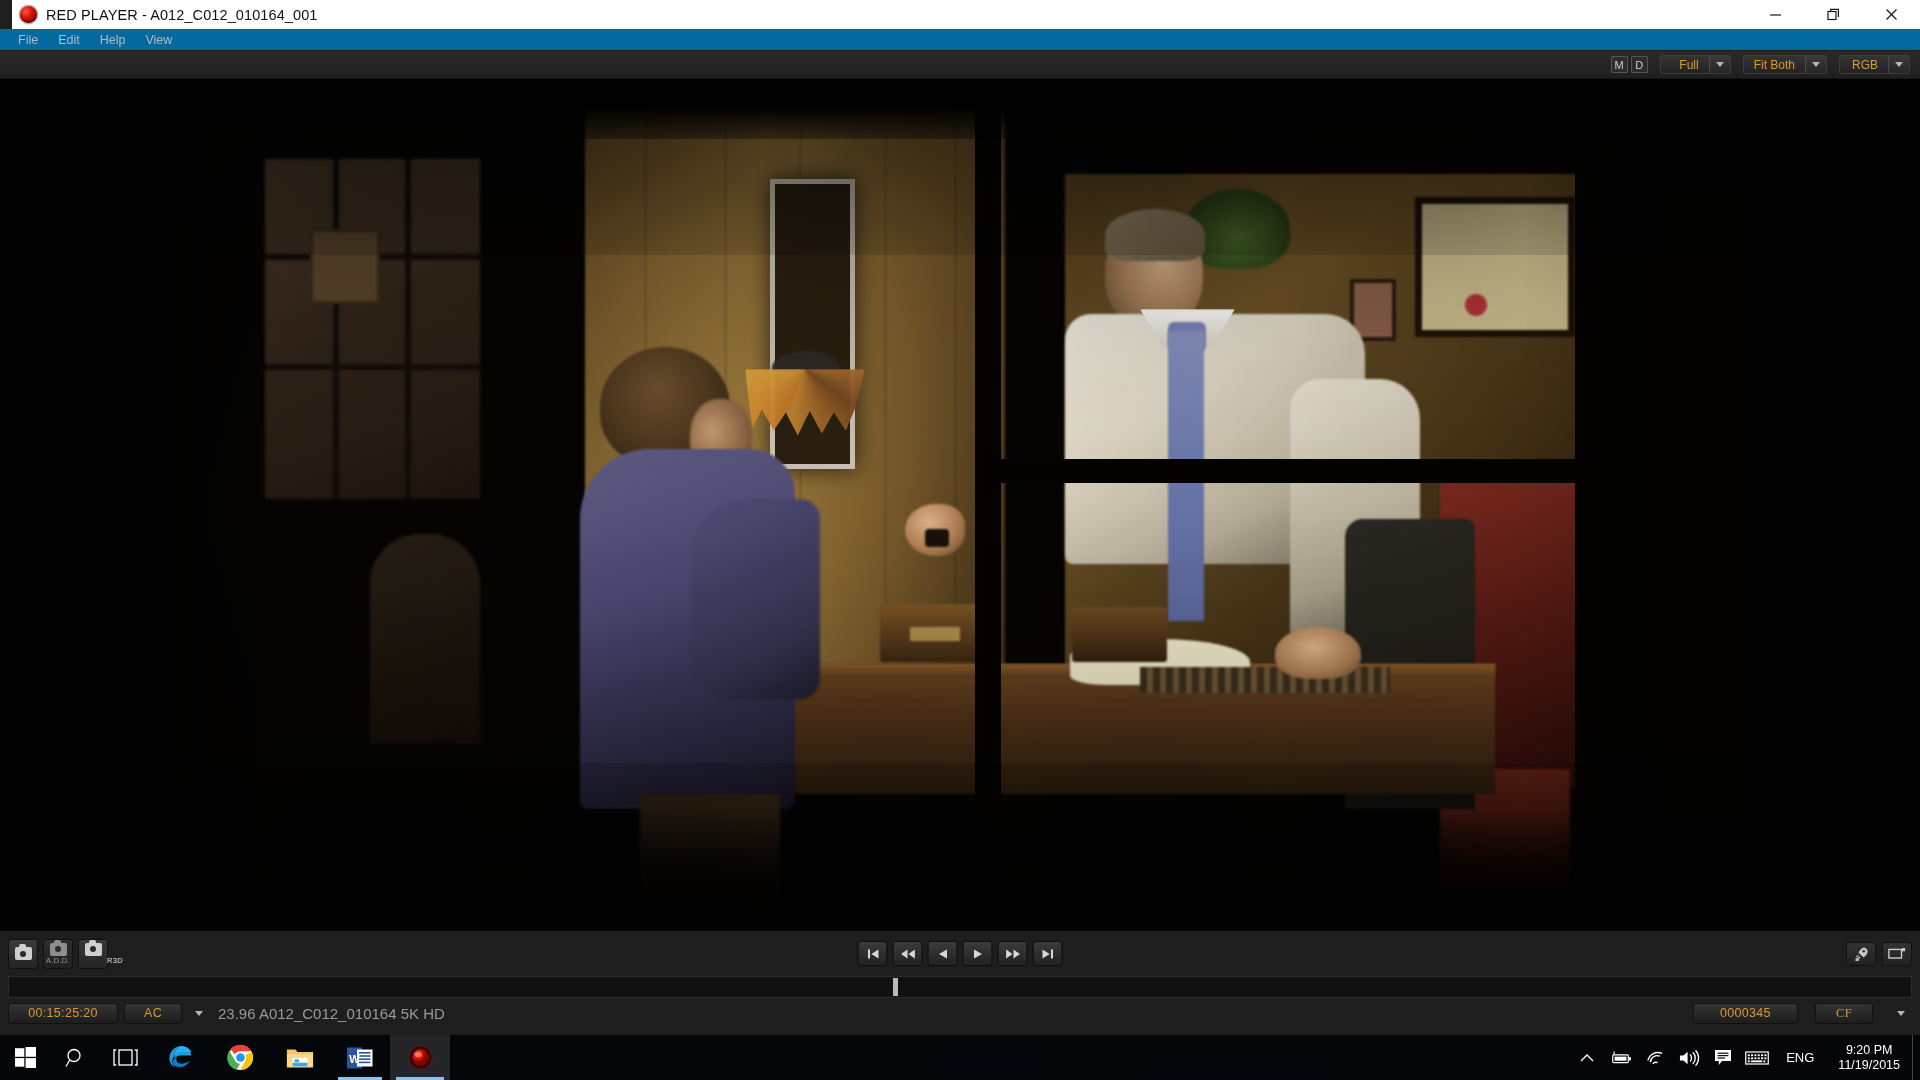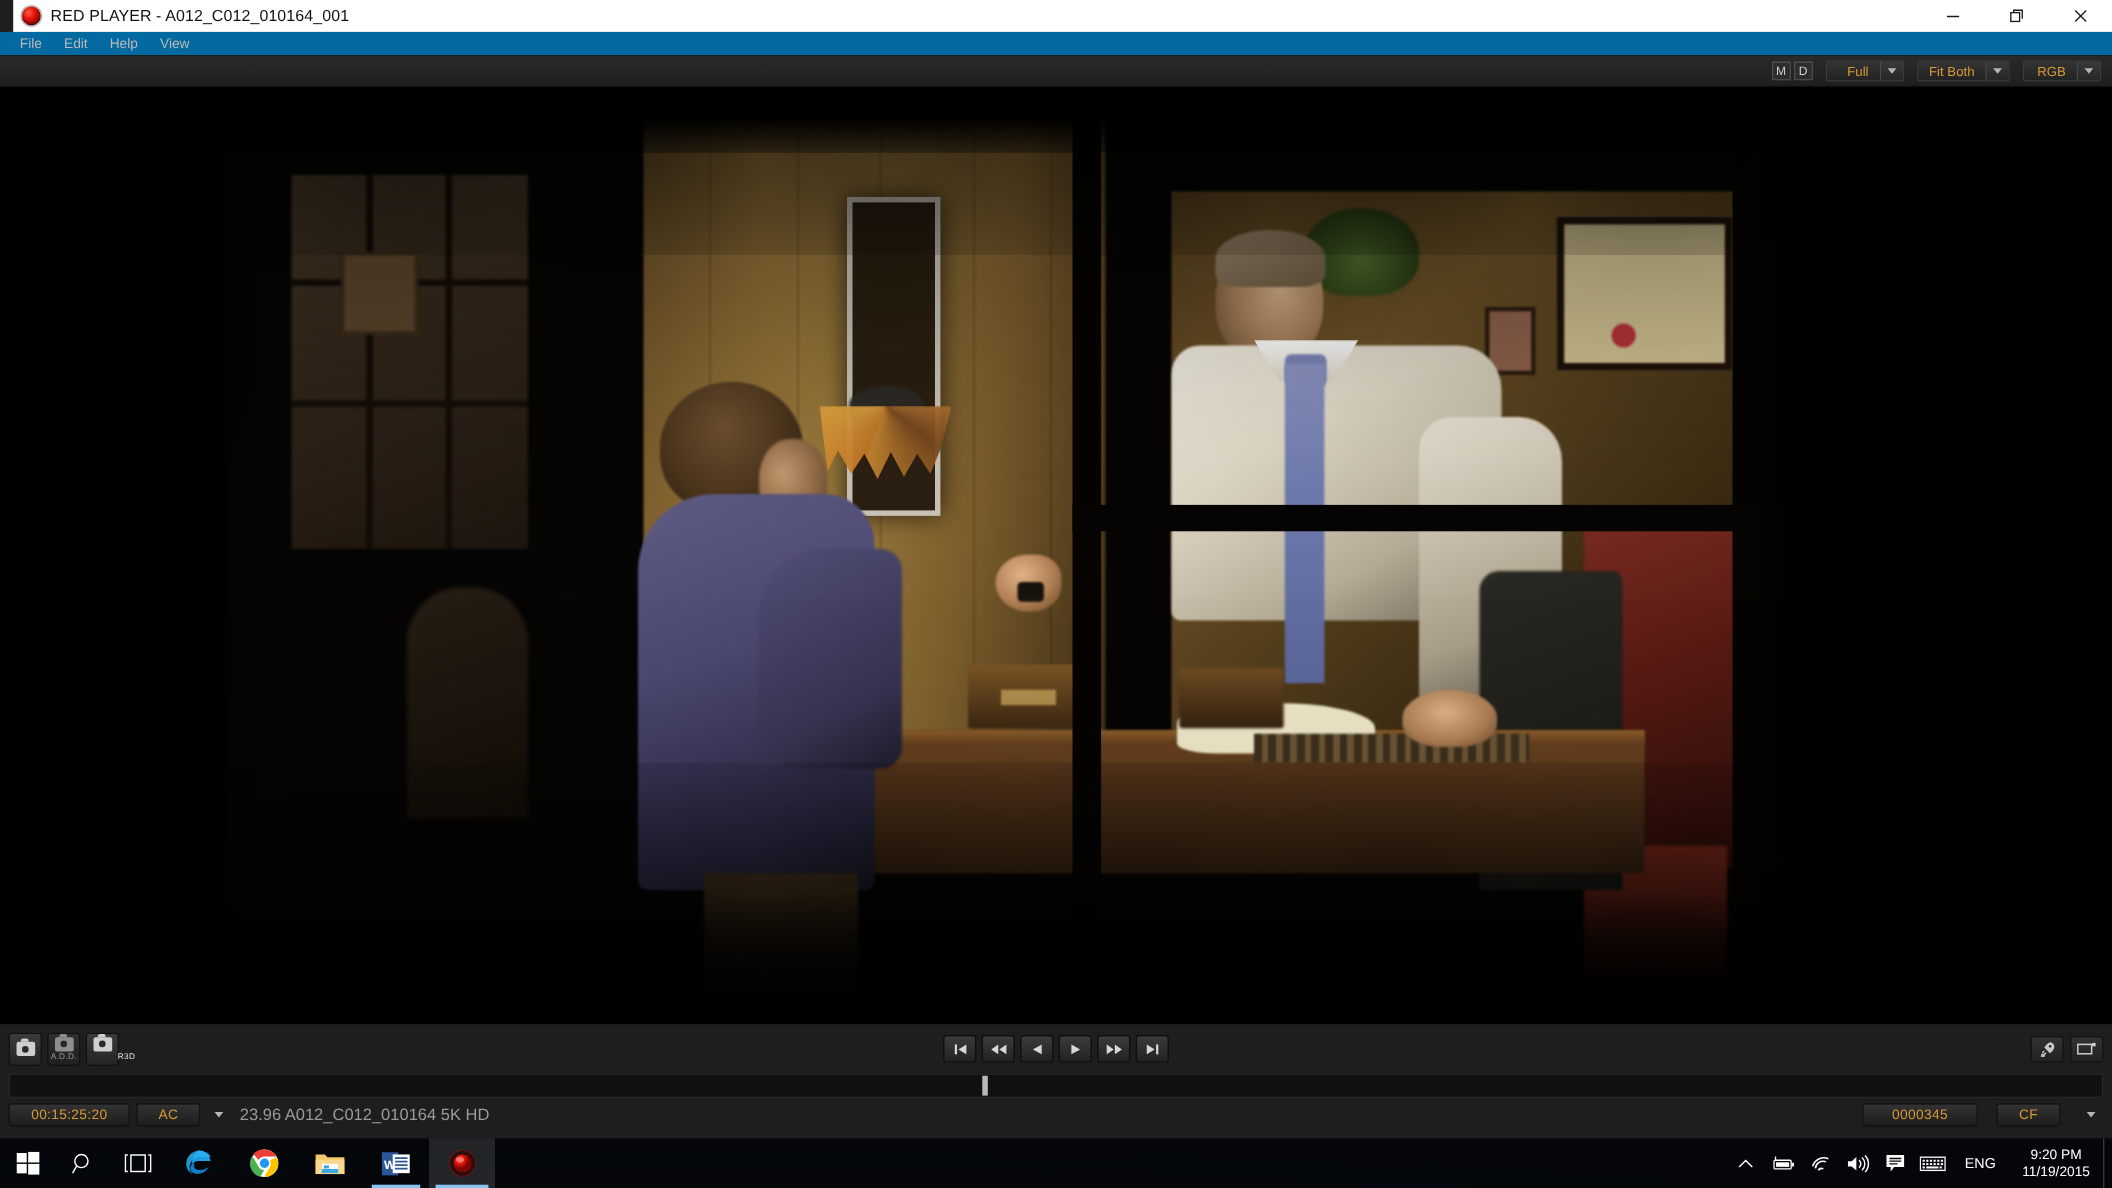--- a/index.html
+++ b/index.html
@@ -184,21 +184,21 @@
   #status-row{ height:30px; display:flex; align-items:center; padding:0 8px; gap:6px; }
   .pill{ height:21px; border:1px solid #111; border-radius:3px;
          background:linear-gradient(#333,#1d1d1d); display:flex; align-items:center;
          justify-content:center; color:#d79a35; font-size:12.5px; letter-spacing:.3px;}
   #tc-pill{ width:110px; }
   #ac-pill{ width:58px; }
   .plain-caret{ width:22px; height:21px; display:flex; align-items:center; justify-content:center; }
   #clip-info{ color:#9a9a9a; font-size:15px; margin-left:2px; }
   #status-right{ margin-left:auto; display:flex; align-items:center; gap:17px; }
   #frame-pill{ width:105px; }
-  #cf-pill{ width:58px; }
+  #cf-pill{ width:58px;font-family:Liberation Serif, serif; }
 
   
   #taskbar{ position:absolute; left:0; bottom:0; width:1920px; height:45px;
             background:rgba(4,6,10,.93); display:flex; align-items:center; }
   .tb-item{ width:50px; height:45px; display:flex; align-items:center; justify-content:center; position:relative;}
   .tb-item.wide{ width:60px; }
   .tb-item.active{ background:rgba(255,255,255,.12); }
   .tb-item.active::after{ content:""; position:absolute; left:6px; right:6px; bottom:0; height:3px; background:#8ac4ee; }
   .tb-item.open::after{ content:""; position:absolute; left:8px; right:8px; bottom:0; height:3px; background:#8ac4ee; }
   #tray{ margin-left:auto; display:flex; align-items:center; height:45px; }

